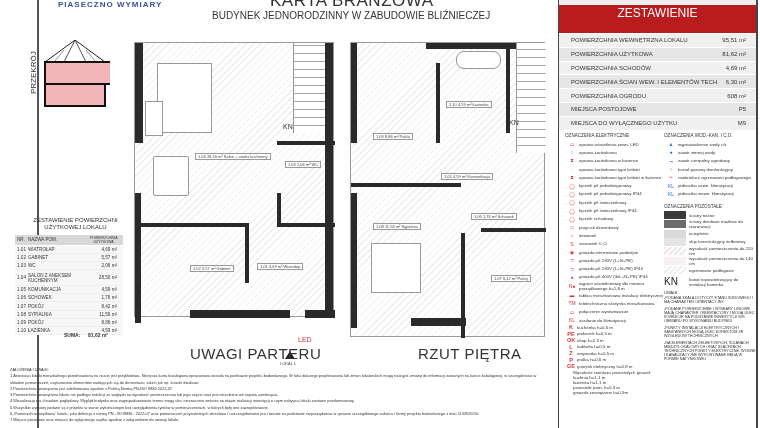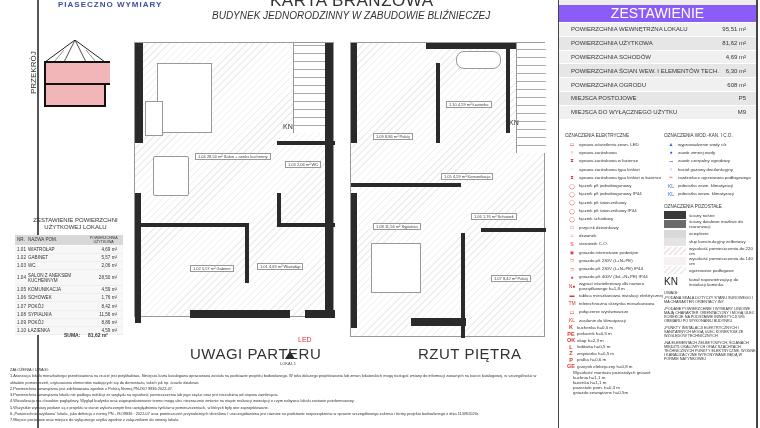--- a/index.html
+++ b/index.html
@@ -2,21 +2,21 @@
 <html><head>
 <meta charset="utf-8">
 <style>
   * { box-sizing: border-box; margin: 0; padding: 0; }
   html, body { width: 760px; height: 428px; overflow: hidden; background: #fff; }
   body { font-family: "Liberation Sans", sans-serif; color: #222; position: relative; }
   .abs { position: absolute; }
   .left-rule { left: 37px; top: 0; width: 2px; height: 428px; background: #555; }
   .brand { left: 58px; top: 0; font-size: 8px; font-weight: bold; color: #3f4fa0; letter-spacing: 1px; }
   .title { left: 270px; top: -9px; font-size: 17px; color: #333; letter-spacing: 0.5px; }
-  .subtitle { left: 212px; top: 10px; font-size: 10px; color: #333; font-style: italic; }
+  .subtitle { left: 212px; top: 10px; font-size: 10px; color: #333; }
 
   
   .section { left: 52px; top: 40px; width: 60px; height: 72px; }
   .przekroj { left: 24px; top: 66px; font-size: 8px; color: #333; transform: rotate(-90deg); transform-origin: left top; width: 60px; }
 
   
   .area-title { left: 28px; top: 217px; width: 95px; text-align: center; font-size: 6px; line-height: 7px; color: #333; }
   .area-table { left: 15px; top: 235px; width: 108px; border-collapse: collapse; font-size: 4.6px; color: #333; }
   .area-table th { background: #d8d8d8; font-weight: normal; height: 10px; text-align: left; padding-left: 2px; border-bottom: 1px solid #fff;}
   .area-table td { height: 8.2px; padding-left: 2px; border-bottom: 1px solid #eee; background: #f7f7f7; }
@@ -26,21 +26,21 @@
 
   
   .plan { border: 1px solid #999; background: repeating-linear-gradient(135deg, #fff 0 4px, #eee 4px 5px); }
   .wall { background: #2a2a2a; position: absolute; }
   .room-label { position: absolute; font-size: 4px; color: #444; background: #fff; border: 1px solid #999; padding: 0 2px; white-space: nowrap; }
   .plan-caption { font-size: 15px; color: #333; letter-spacing: 0.5px; }
 
   
   .rp { left: 558px; top: 0; width: 200px; height: 428px; border-left: 1px solid #444; border-right: 2px solid #444; background: #fff; }
   .rp-top { left: 0; top: 0; width: 100%; height: 5px; background: #eee; }
-  .rp-head { background: #8b5cf6; color: #fff; text-align: center; font-size: 14px; height: 17px; line-height: 17px; }
+  .rp-head { background: #b91c1c; color: #fff; text-align: center; font-size: 12px; height: 28px; line-height: 17px; }
   .sum-row { display: flex; justify-content: space-between; align-items: center; height: 13.8px; padding: 0 10px 0 12px; font-size: 6px; color: #333; background: #f0f0f0; border-bottom: 1px solid #fff; }
   .sum-row:nth-child(even) { background: #e6e6e6; }
   .legend-col { position: absolute; font-size: 4.4px; color: #333; }
   .legend-col .h { font-size: 4.6px; margin-bottom: 2px; }
   .li { display: flex; align-items: center; min-height: 8.3px; }
   .li .ic { width: 14px; flex: none; color: #d33; font-size: 5px; text-align: center; }
   .li .sw { width: 22px; height: 8px; flex: none; margin-right: 3px; }
   .note-red { color: #d33; font-weight: bold; width: 12px; display: inline-block; text-align: center; font-size: 5.5px; }
 
   

